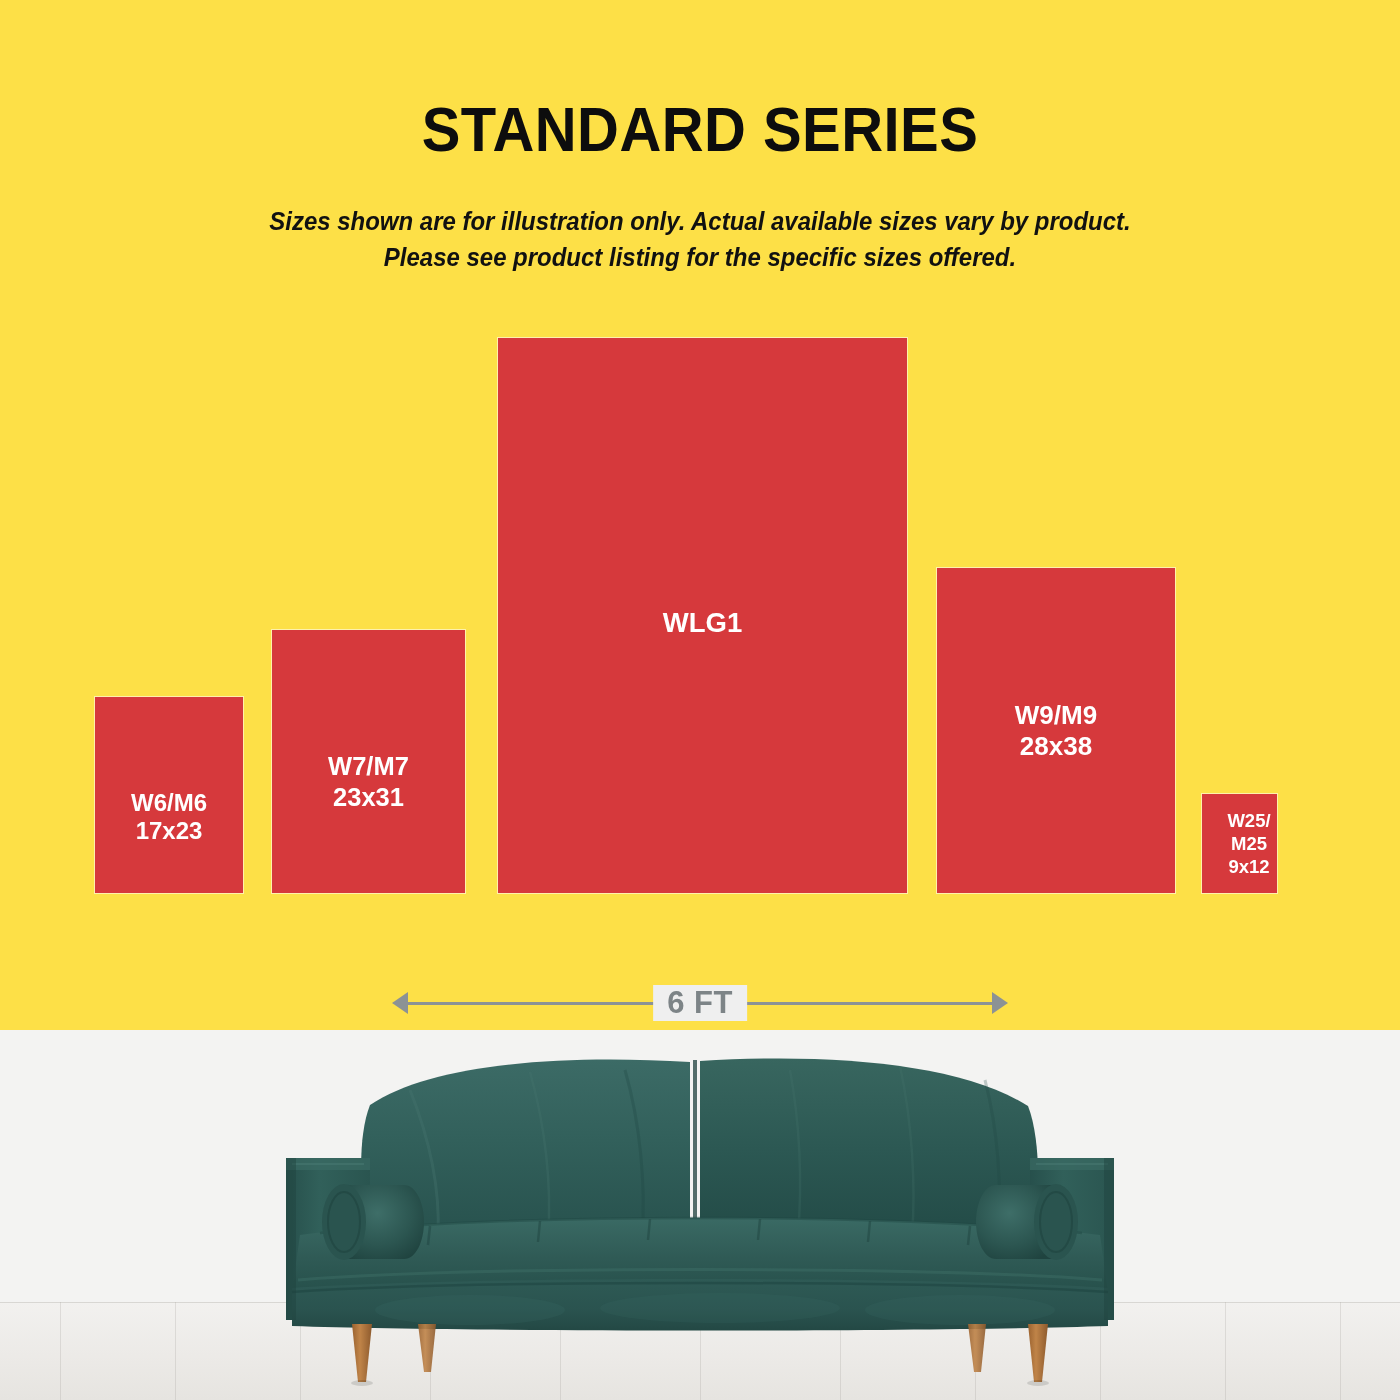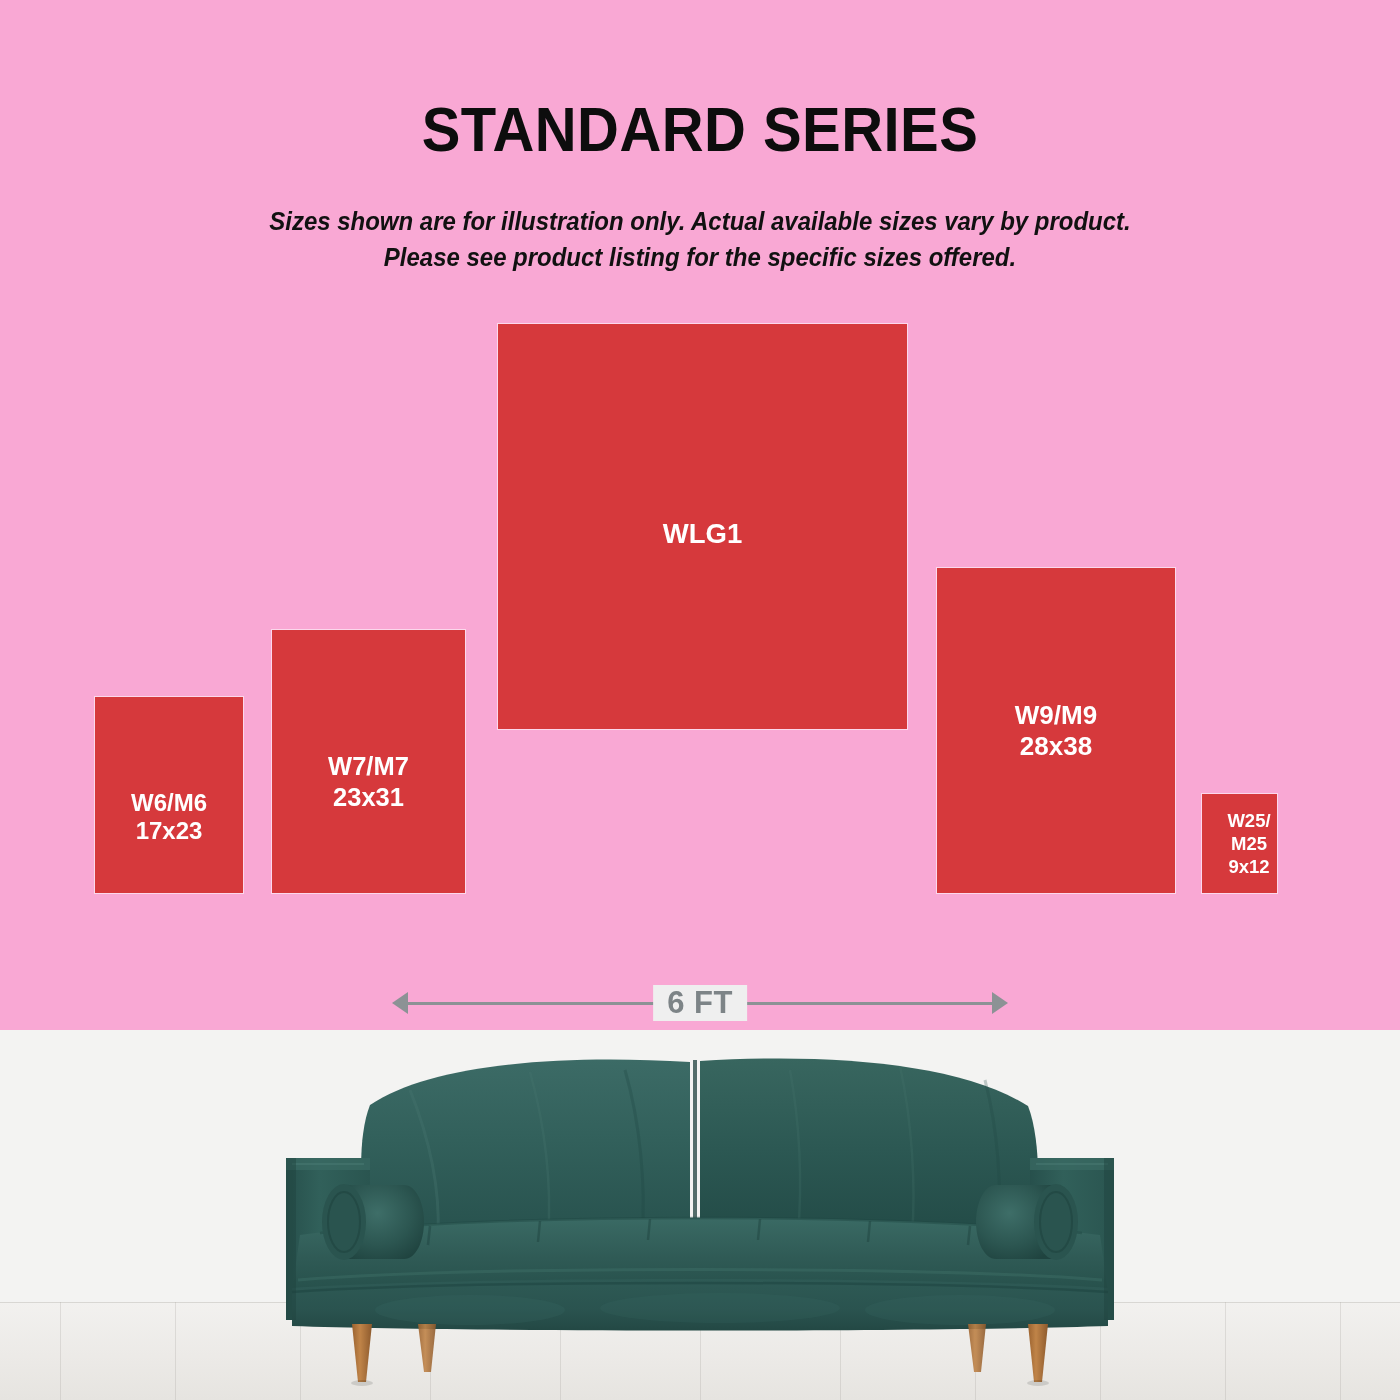--- a/index.html
+++ b/index.html
@@ -6,21 +6,21 @@
   * { margin:0; padding:0; box-sizing:border-box; }
   html, body {
     width:1400px; height:1400px;
     background:#efefef;
     font-family:"Liberation Sans", sans-serif;
     overflow:hidden;
   }
   #stage {
     position:relative;
     width:1400px; height:1400px;
-    background:#f9a8d4;
+    background:#fde047;
   }
 
   
   #header-block {
     position:absolute; left:0; top:0; width:1400px;
     text-align:center;
   }
   #page-title {
     position:absolute; left:0; top:98px; width:1400px;
     font-family:"Liberation Sans Narrow","Liberation Sans", sans-serif;
@@ -58,21 +58,21 @@
   .frame .ftext { display:block; width:100%; padding:0 2px; }
   .frame .fline { display:block; white-space:nowrap; }
 
   
   #frame-w6  { left:95px;   top:697px; width:148px; height:196px; font-size:24px; }
   #frame-w6  .ftext { transform:translateY(22px); }
 
   #frame-w7  { left:272px;  top:630px; width:193px; height:263px; font-size:25.5px; }
   #frame-w7  .ftext { transform:translateY(20px); }
 
-  #frame-wlg { left:498px;  top:324px; width:409px; height:405px; font-size:27.5px; }
+  #frame-wlg { left:498px;  top:338px; width:409px; height:555px; font-size:27.5px; }
   #frame-wlg .ftext { transform:translateY(8px); }
 
   #frame-w9  { left:937px;  top:568px; width:238px; height:325px; font-size:26px; }
   #frame-w9  .ftext { transform:translateY(-18px);margin-top:36px; }
 
   #frame-w25 { left:1202px; top:794px; width:75px;  height:99px;  font-size:18.5px; line-height:1.26;padding-left:19px; }
   #frame-w25 .ftext { transform:translateY(0px); }
 
   
   #measure {

